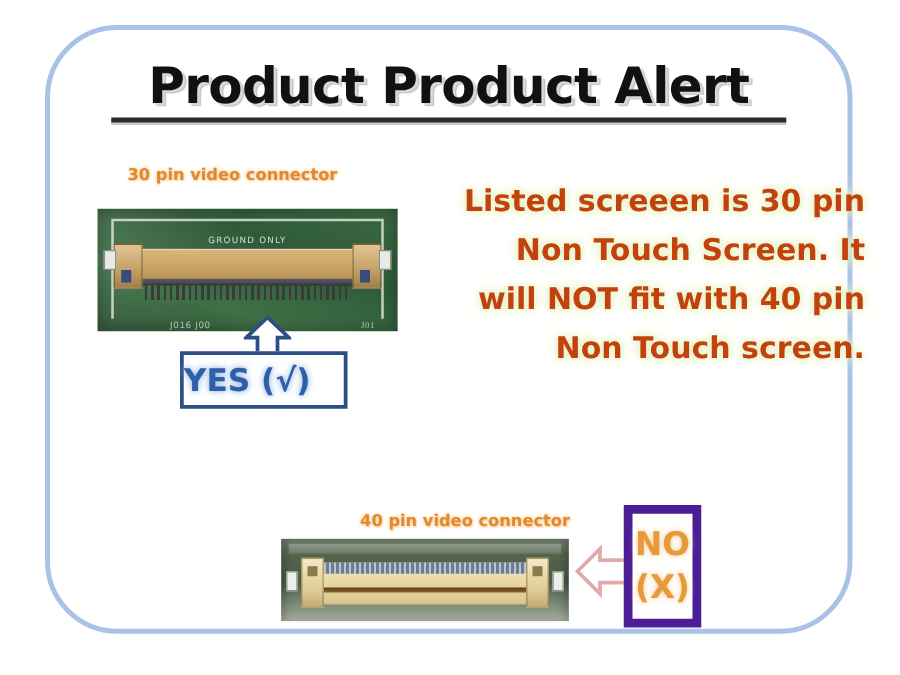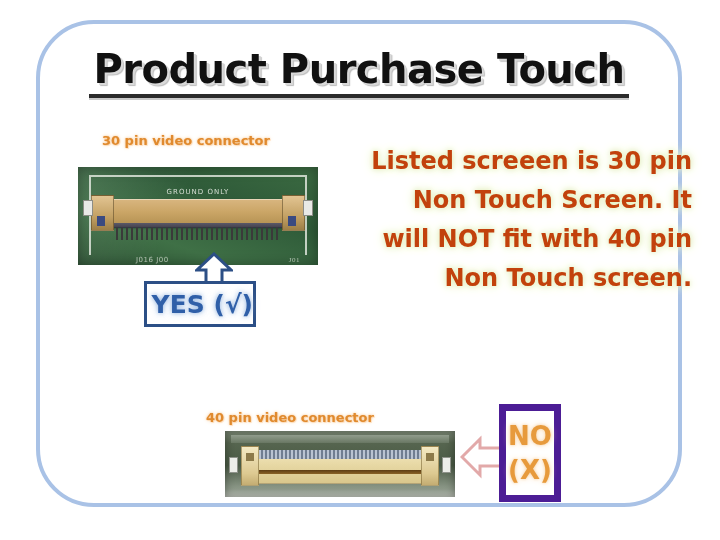--- a/index.html
+++ b/index.html
@@ -197,28 +197,28 @@
     left: 155px;
     top: 228px;
     width: 38px;
     height: 34px;
   }
   
   #yes-box {
     position: absolute;
     left: 104px;
     top: 257px;
-    width: 112px;
+    width: 134px;
     height: 46px;
     border: 3px solid #2c4f86;
     box-sizing: border-box;
     background: #ffffff;
     display: flex;
     align-items: center;
-    justify-content: flex-end;
+    justify-content: flex-start;
   }
   #yes-label {
     font-family: "DejaVu Sans", sans-serif;
     font-weight: bold;
     font-size: 25px;
     color: #2f5fa8;
     text-shadow: 0 0 4px rgba(120,160,215,0.75), 0 0 8px rgba(170,200,235,0.6);
     white-space: nowrap;
   }
 
@@ -239,21 +239,21 @@
       0 0 10px #eaf3c9,
       0 0 15px #f2f7dd;
   }
 
   
   #caption-40pin {
     position: absolute;
     left: 166px;
     top: 384px;
     width: 250px;
-    text-align: left;
+    text-align: right;
   }
   #connector-40pin-photo {
     position: absolute;
     left: 185px;
     top: 407px;
     width: 230px;
     height: 66px;
     overflow: hidden;
     background: linear-gradient(180deg,#7f8c79 0%, #56654f 18%, #4a5a45 52%, #8e9a8a 88%, #c6cbc1 100%);
     box-shadow: inset 0 0 10px rgba(0,0,0,0.4);
@@ -361,21 +361,21 @@
       0 0 7px #fae3c6;
     white-space: nowrap;
   }
 </style>
 </head>
 <body>
 
 <div id="alert-frame">
 
   <div id="title-block">
-    <div id="page-title">Product Purchase Touch</div>
+    <div id="page-title">Product Product Alert</div>
     <div id="title-rule"></div>
   </div>
 
   <div id="caption-30pin">
     <span class="orange-caption">30 pin video connector</span>
   </div>
 
   <div id="connector-30pin-photo">
     <div class="silk-outline notched"></div>
     <div id="silk-ground-label">GROUND ONLY</div>

